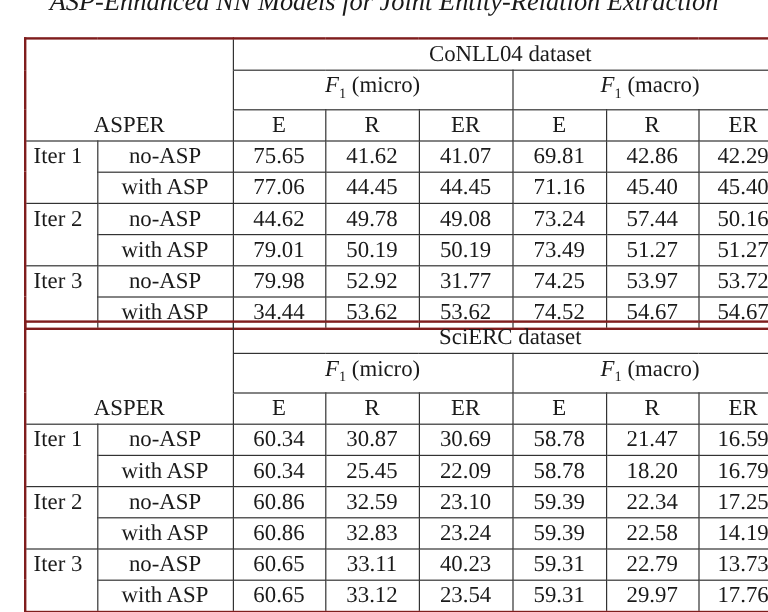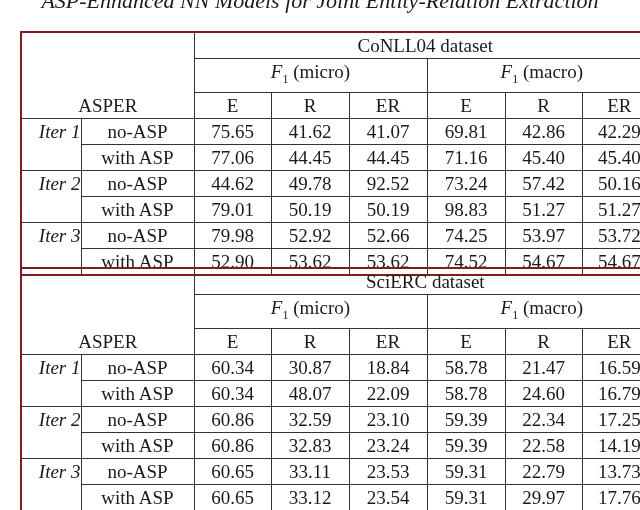--- a/index.html
+++ b/index.html
@@ -4,21 +4,21 @@
 <style>
   html, body { margin:0; padding:0; background:#ffffff; }
   body { width:640px; height:510px; overflow:hidden; position:relative;
          font-family:"Liberation Serif","DejaVu Serif",serif; color:#1a1a1a; }
   .caption { position:absolute; left:0; top:-12px; width:640px; text-align:center;
              font-style:italic; font-size:22px; line-height:26px; white-space:nowrap; }
   table.res { position:absolute; left:20px; width:636px; border-collapse:collapse;
               table-layout:fixed; font-size:19px; border:2px solid #7f1d1d; }
   table.res td { border:1px solid #333; padding:0; height:25px; line-height:25px;
                  text-align:center; white-space:nowrap; }
-  table.res td.iter { text-align:right; padding-left:6px; vertical-align:top;font-style:italic; }
+  table.res td.iter { text-align:left; padding-left:6px; vertical-align:top; }
   td.blankcorner { border-bottom:none !important; }
   td.asper { border-top:none !important; }
   .f1 i { font-style:italic; }
   .f1 sub { font-size:12px; }
   #t1 { top:31px; }
   #t2 { top:267px; }
   td.notop { border-top:none !important; }
 </style>
 </head>
 <body>
@@ -74,48 +74,48 @@
     <td>71.16</td>
     <td>45.40</td>
     <td>45.40</td>
   </tr>
 
   <tr>
     <td rowspan="2" class="iter">Iter 2</td>
     <td>no-ASP</td>
     <td>44.62</td>
     <td>49.78</td>
-    <td>92.52</td>
+    <td>49.08</td>
     <td>73.24</td>
-    <td>57.42</td>
+    <td>57.44</td>
     <td>50.16</td>
   </tr>
   <tr>
     <td>with ASP</td>
     <td>79.01</td>
     <td>50.19</td>
     <td>50.19</td>
-    <td>98.83</td>
+    <td>73.49</td>
     <td>51.27</td>
     <td>51.27</td>
   </tr>
 
   <tr>
     <td rowspan="2" class="iter">Iter 3</td>
     <td>no-ASP</td>
     <td>79.98</td>
     <td>52.92</td>
-    <td>52.66</td>
+    <td>31.77</td>
     <td>74.25</td>
     <td>53.97</td>
     <td>53.72</td>
   </tr>
   <tr>
     <td>with ASP</td>
-    <td>52.90</td>
+    <td>34.44</td>
     <td>53.62</td>
     <td>53.62</td>
     <td>74.52</td>
     <td>54.67</td>
     <td>54.67</td>
   </tr>
 </tbody>
   </table>
 
 <table class="res" id="t2">
@@ -147,32 +147,32 @@
     <td>E</td>
     <td>R</td>
     <td>ER</td>
   </tr>
 
   <tr>
     <td rowspan="2" class="iter">Iter 1</td>
     <td>no-ASP</td>
     <td>60.34</td>
     <td>30.87</td>
-    <td>18.84</td>
+    <td>30.69</td>
     <td>58.78</td>
     <td>21.47</td>
     <td>16.59</td>
   </tr>
   <tr>
     <td>with ASP</td>
     <td>60.34</td>
-    <td>48.07</td>
+    <td>25.45</td>
     <td>22.09</td>
     <td>58.78</td>
-    <td>24.60</td>
+    <td>18.20</td>
     <td>16.79</td>
   </tr>
 
   <tr>
     <td rowspan="2" class="iter">Iter 2</td>
     <td>no-ASP</td>
     <td>60.86</td>
     <td>32.59</td>
     <td>23.10</td>
     <td>59.39</td>
@@ -187,21 +187,21 @@
     <td>59.39</td>
     <td>22.58</td>
     <td>14.19</td>
   </tr>
 
   <tr>
     <td rowspan="2" class="iter">Iter 3</td>
     <td>no-ASP</td>
     <td>60.65</td>
     <td>33.11</td>
-    <td>23.53</td>
+    <td>40.23</td>
     <td>59.31</td>
     <td>22.79</td>
     <td>13.73</td>
   </tr>
   <tr>
     <td>with ASP</td>
     <td>60.65</td>
     <td>33.12</td>
     <td>23.54</td>
     <td>59.31</td>

